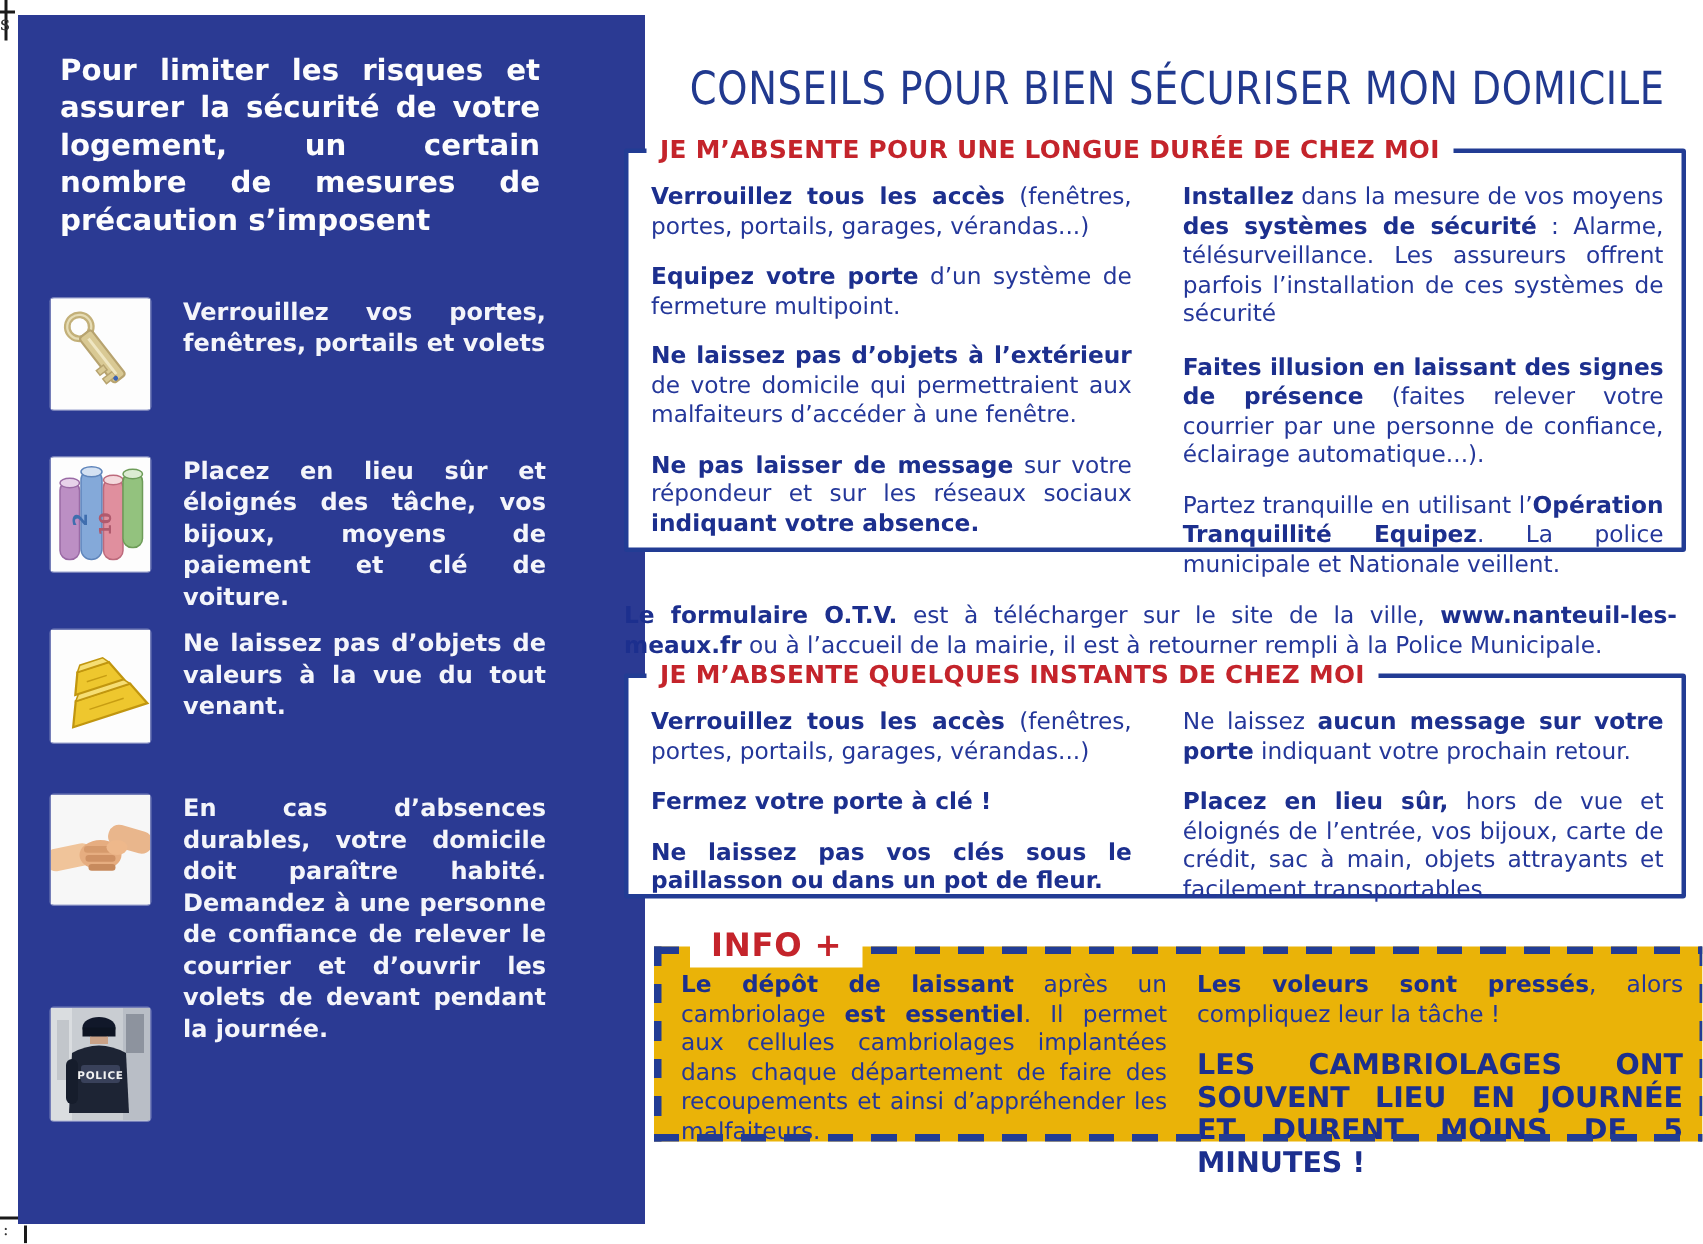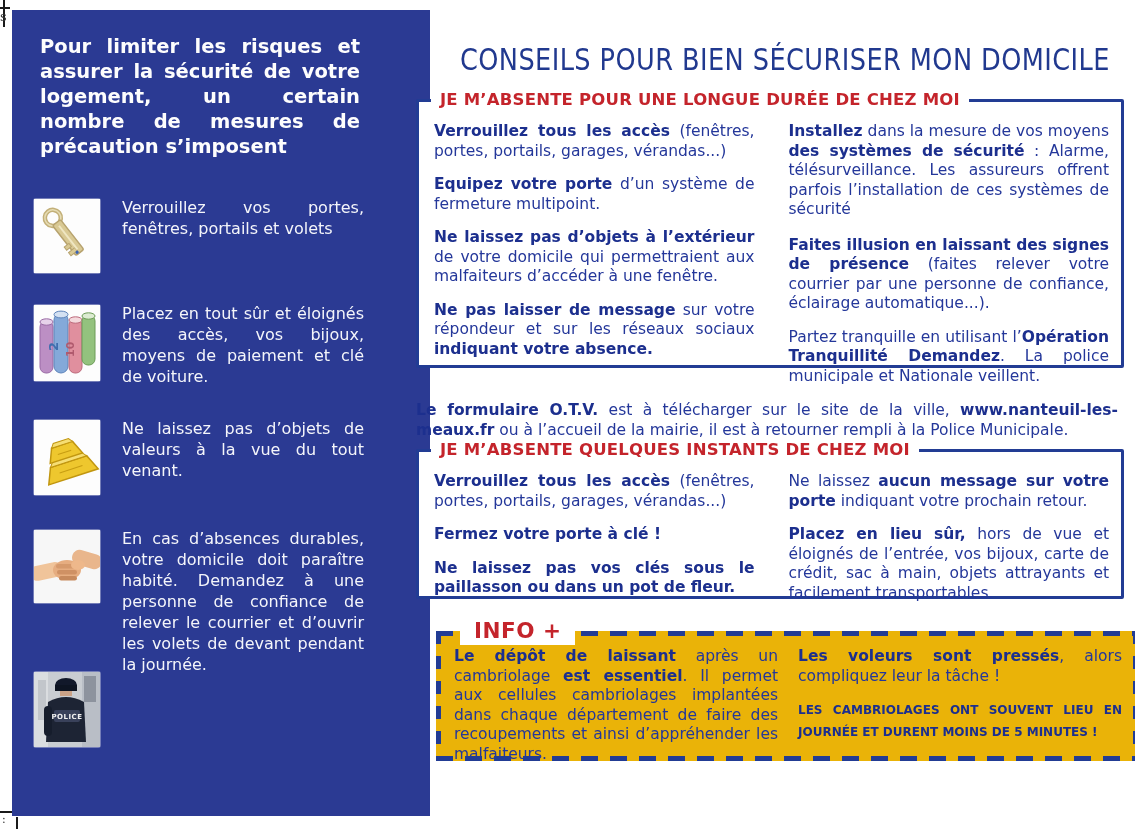--- a/index.html
+++ b/index.html
@@ -11,21 +11,21 @@
   .mark-txt{position:absolute;font-family:"DejaVu Serif",serif;color:#333;}
 
   
   .sidebar{position:absolute;left:12px;top:10px;width:418px;height:806px;background:#2b3a93;}
   .sidebar-heading{position:absolute;left:28px;top:24px;width:320px;
     color:#fdfdfd;font-weight:bold;font-size:19.5px;line-height:25px;text-align:justify;}
   .side-item{position:absolute;left:22px;width:330px;}
   .side-item .photo{position:absolute;left:0;top:2px;width:66px;background:#fff;
     border-radius:2px;box-shadow:0 0 0 1px rgba(255,255,255,.35);}
   .side-item .photo svg{display:block;}
-  .side-item p{margin:0 0 0 88px;color:#f4f5fa;font-size:16px;line-height:21px;text-align:justify;}
+  .side-item p{margin:0 0 0 88px;color:#f4f5fa;font-size:16px;line-height:21px;text-align:justify;font-weight:bold;}
 
   
   .main-title{position:absolute;left:398px;top:42px;width:722px;}
   .main-title span{display:inline-block;font-size:30.5px;font-weight:400;color:#21398f;
     letter-spacing:.5px;transform:scaleX(.84);transform-origin:center;white-space:nowrap;}
 
   .advice-box{position:absolute;left:416px;width:702px;border:3px solid #223c94;border-radius:2px;background:#fff;}
   .box-long{top:99px;height:263px;}
   .box-short{top:449px;height:144px;}
   .legend{position:absolute;top:-13px;left:12px;background:#fff;padding:0 9px;
@@ -45,21 +45,21 @@
   .info-box{position:absolute;left:436px;top:631px;width:702px;height:130px;background:#eab308;}
   .dash-h{position:absolute;left:0;width:100%;height:5px;
     background:repeating-linear-gradient(90deg,#223c94 0 17px,transparent 17px 29px);}
   .dash-v{position:absolute;top:0;height:100%;width:5px;
     background:repeating-linear-gradient(180deg,#223c94 0 13px,transparent 13px 25px);}
   .dash-top{top:0;} .dash-bottom{bottom:0;} .dash-left{left:0;} .dash-right{right:0;}
   .info-legend{position:absolute;top:-14px;left:24px;background:#fff;padding:0 14px;
     color:#c4242b;font-weight:bold;font-size:21.5px;line-height:28px;letter-spacing:.5px;z-index:2;}
   .info-cols{display:flex;gap:20px;padding:16px 16px 8px 18px;}
   .info-cols .col p{font-size:15.5px;}
-  .info-cols .col p.shout{font-size:12px;line-height:21.5px;font-weight:normal;color:#1c2f8e;}
+  .info-cols .col p.shout{font-size:19px;line-height:21.5px;font-weight:normal;color:#1c2f8e;}
 </style>
 </head>
 <body>
 
 <div class="page">
 
   <div class="mark" style="left:3px;top:0;width:1.5px;height:27px;"></div>
   <div class="mark" style="left:0;top:7px;width:10px;height:1.5px;"></div>
   <div class="mark-txt" style="left:0;top:9px;font-size:13px;">s</div>
   <div class="mark" style="left:0;top:811px;width:24px;height:1.5px;"></div>
@@ -99,21 +99,21 @@
             <ellipse cx="27" cy="9.5" rx="7" ry="3.4" fill="#d4e1f2" stroke="#5f85bb"></ellipse>
             <text x="24" y="46" font-size="13" font-weight="bold" fill="#3f6eae" transform="rotate(-90 24 46)" font-family="DejaVu Sans">2</text>
             <rect x="35" y="14" width="13" height="54" rx="6" fill="#e08f9e" stroke="#bd6a7c"></rect>
             <ellipse cx="41.5" cy="15" rx="6.5" ry="3.2" fill="#f4d9dd" stroke="#bd6a7c"></ellipse>
             <text x="40" y="52" font-size="11" font-weight="bold" fill="#b05a6e" transform="rotate(-90 40 52)" font-family="DejaVu Sans">10</text>
             <rect x="48" y="10" width="13" height="50" rx="6" fill="#93c27e" stroke="#6d9c58"></rect>
             <ellipse cx="54.5" cy="11" rx="6.5" ry="3.2" fill="#dcecd2" stroke="#6d9c58"></ellipse>
           </g>
         </svg>
       </span>
-      <p>Placez en tout sûr et éloignés des accès, vos bijoux, moyens de paiement et clé de voiture.</p>
+      <p>Placez en lieu sûr et éloignés des tâche, vos bijoux, moyens de paiement et clé de voiture.</p>
     </div>
 
     <div class="side-item" style="top:408px;">
       <span class="photo">
         <svg width="66" height="75" viewBox="0 0 66 75">
           <rect width="66" height="75" fill="#fdfdfd"></rect>
           <g transform="rotate(-18 33 40)">
             <polygon points="8,58 60,58 53,42 15,42" fill="#eec72e" stroke="#c1960f" stroke-width="1.5"></polygon>
             <polygon points="15,42 53,42 49,37 19,37" fill="#f6de73" stroke="#c1960f" stroke-width="1"></polygon>
             <polygon points="16,40 50,40 44,26 22,26" fill="#eec72e" stroke="#c1960f" stroke-width="1.5" transform="translate(0,-2)"></polygon>
@@ -173,21 +173,21 @@
     <div class="box-cols">
       <div class="col">
         <p><b>Verrouillez tous les accès</b> (fenêtres, portes, portails, garages, vérandas...)</p>
         <p><b>Equipez votre porte</b> d’un système de fermeture multipoint.</p>
         <p><b>Ne laissez pas d’objets à l’extérieur</b> de votre domicile qui permettraient aux malfaiteurs d’accéder à une fenêtre.</p>
         <p><b>Ne pas laisser de message</b> sur votre répondeur et sur les réseaux sociaux <b>indiquant votre absence.</b></p>
       </div>
       <div class="col">
         <p><b>Installez</b> dans la mesure de vos moyens <b>des systèmes de sécurité</b> : Alarme, télésurveillance. Les assureurs offrent parfois l’installation de ces systèmes de sécurité</p>
         <p class="no-gap"><b>Faites illusion en laissant des signes de présence</b> (faites relever votre courrier par une personne de confiance, éclairage automatique...).</p>
-        <p>Partez tranquille en utilisant l’<b>Opération Tranquillité Demandez</b>. La police municipale et Nationale veillent.</p>
+        <p>Partez tranquille en utilisant l’<b>Opération Tranquillité Equipez</b>. La police municipale et Nationale veillent.</p>
       </div>
     </div>
   </div>
 
   <p class="otv"><b>Le formulaire O.T.V.</b> est à télécharger sur le site de la ville, <b>www.nanteuil-les-meaux.fr</b> ou à l’accueil de la mairie, il est à retourner rempli à la Police Municipale.</p>
 
   <div class="advice-box box-short">
     <div class="legend">JE M’ABSENTE QUELQUES INSTANTS DE CHEZ MOI</div>
     <div class="box-cols">
       <div class="col">

